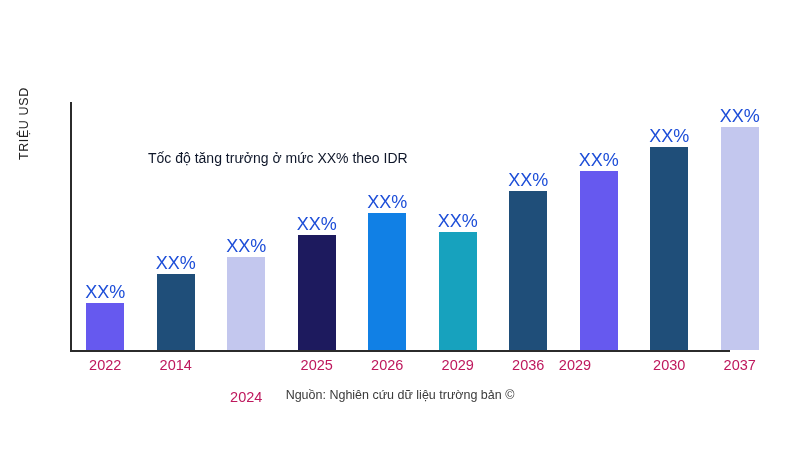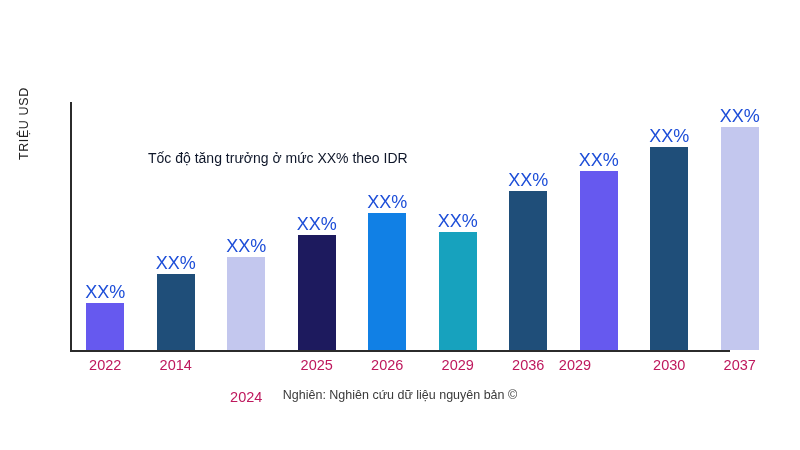--- a/index.html
+++ b/index.html
@@ -158,15 +158,15 @@
         <div class="tick-label" style="left: 286.75px; width: 60px;">2025</div>
         <div class="tick-label" style="left: 357.25px; width: 60px;">2026</div>
         <div class="tick-label" style="left: 427.75px; width: 60px;">2029</div>
         <div class="tick-label" style="left: 498.25px; width: 60px;">2036</div>
         <div class="tick-label" style="left: 545px; width: 60px;">2029</div>
         <div class="tick-label" style="left: 639.25px; width: 60px;">2030</div>
         <div class="tick-label" style="left: 709.75px; width: 60px;">2037</div>
       </div>
   </div>
 
-  <div id="source-note">Nghiên: Nghiên cứu dữ liệu nguyên bản ©</div>
+  <div id="source-note">Nguồn: Nghiên cứu dữ liệu trường bản ©</div>
 
 </div>
 
 </body></html>

